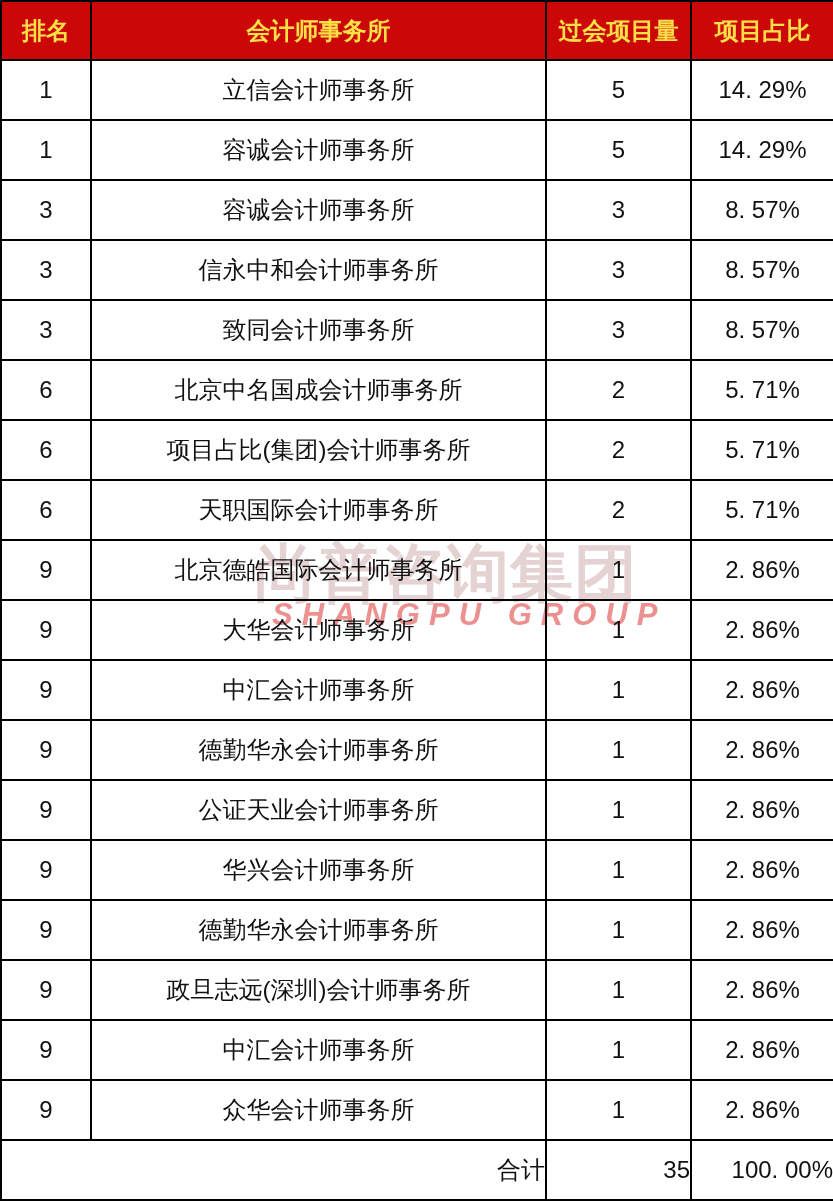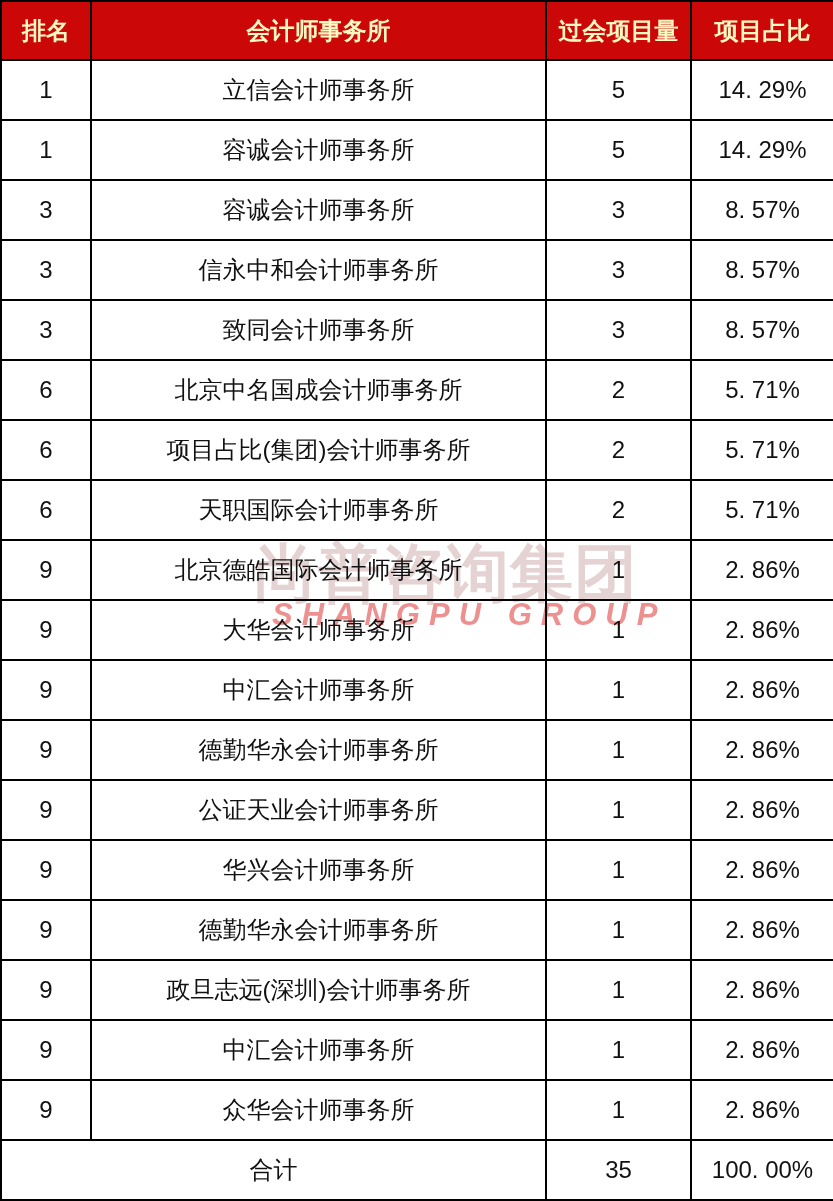--- a/index.html
+++ b/index.html
@@ -26,27 +26,27 @@
     position:relative;z-index:1;
     border-collapse:collapse;table-layout:fixed;
     width:833px;background:transparent;
   }
   .rank-table th,.rank-table td{
     border:2px solid #000000;
     text-align:center;vertical-align:middle;
     padding:0;overflow:hidden;white-space:nowrap;
   }
   .rank-table thead th{
-    background:#CC0707;color:#fef9c3;
+    background:#CC0707;color:#fde047;
     font-size:24px;font-weight:bold;height:57px;
   }
   .rank-table tbody td{
     font-size:24px;color:#111111;height:58px;background:transparent;
   }
-  .total-row td{font-weight:normal;}
+  .total-row td{font-weight:normal;text-align:right;}
 </style>
 </head>
 <body>
 
 <div class="page">
 
   <div class="watermark">
     <div class="wm-cn">尚普咨询集团</div>
     <div class="wm-en">SHANGPU GROUP</div>
   </div>

